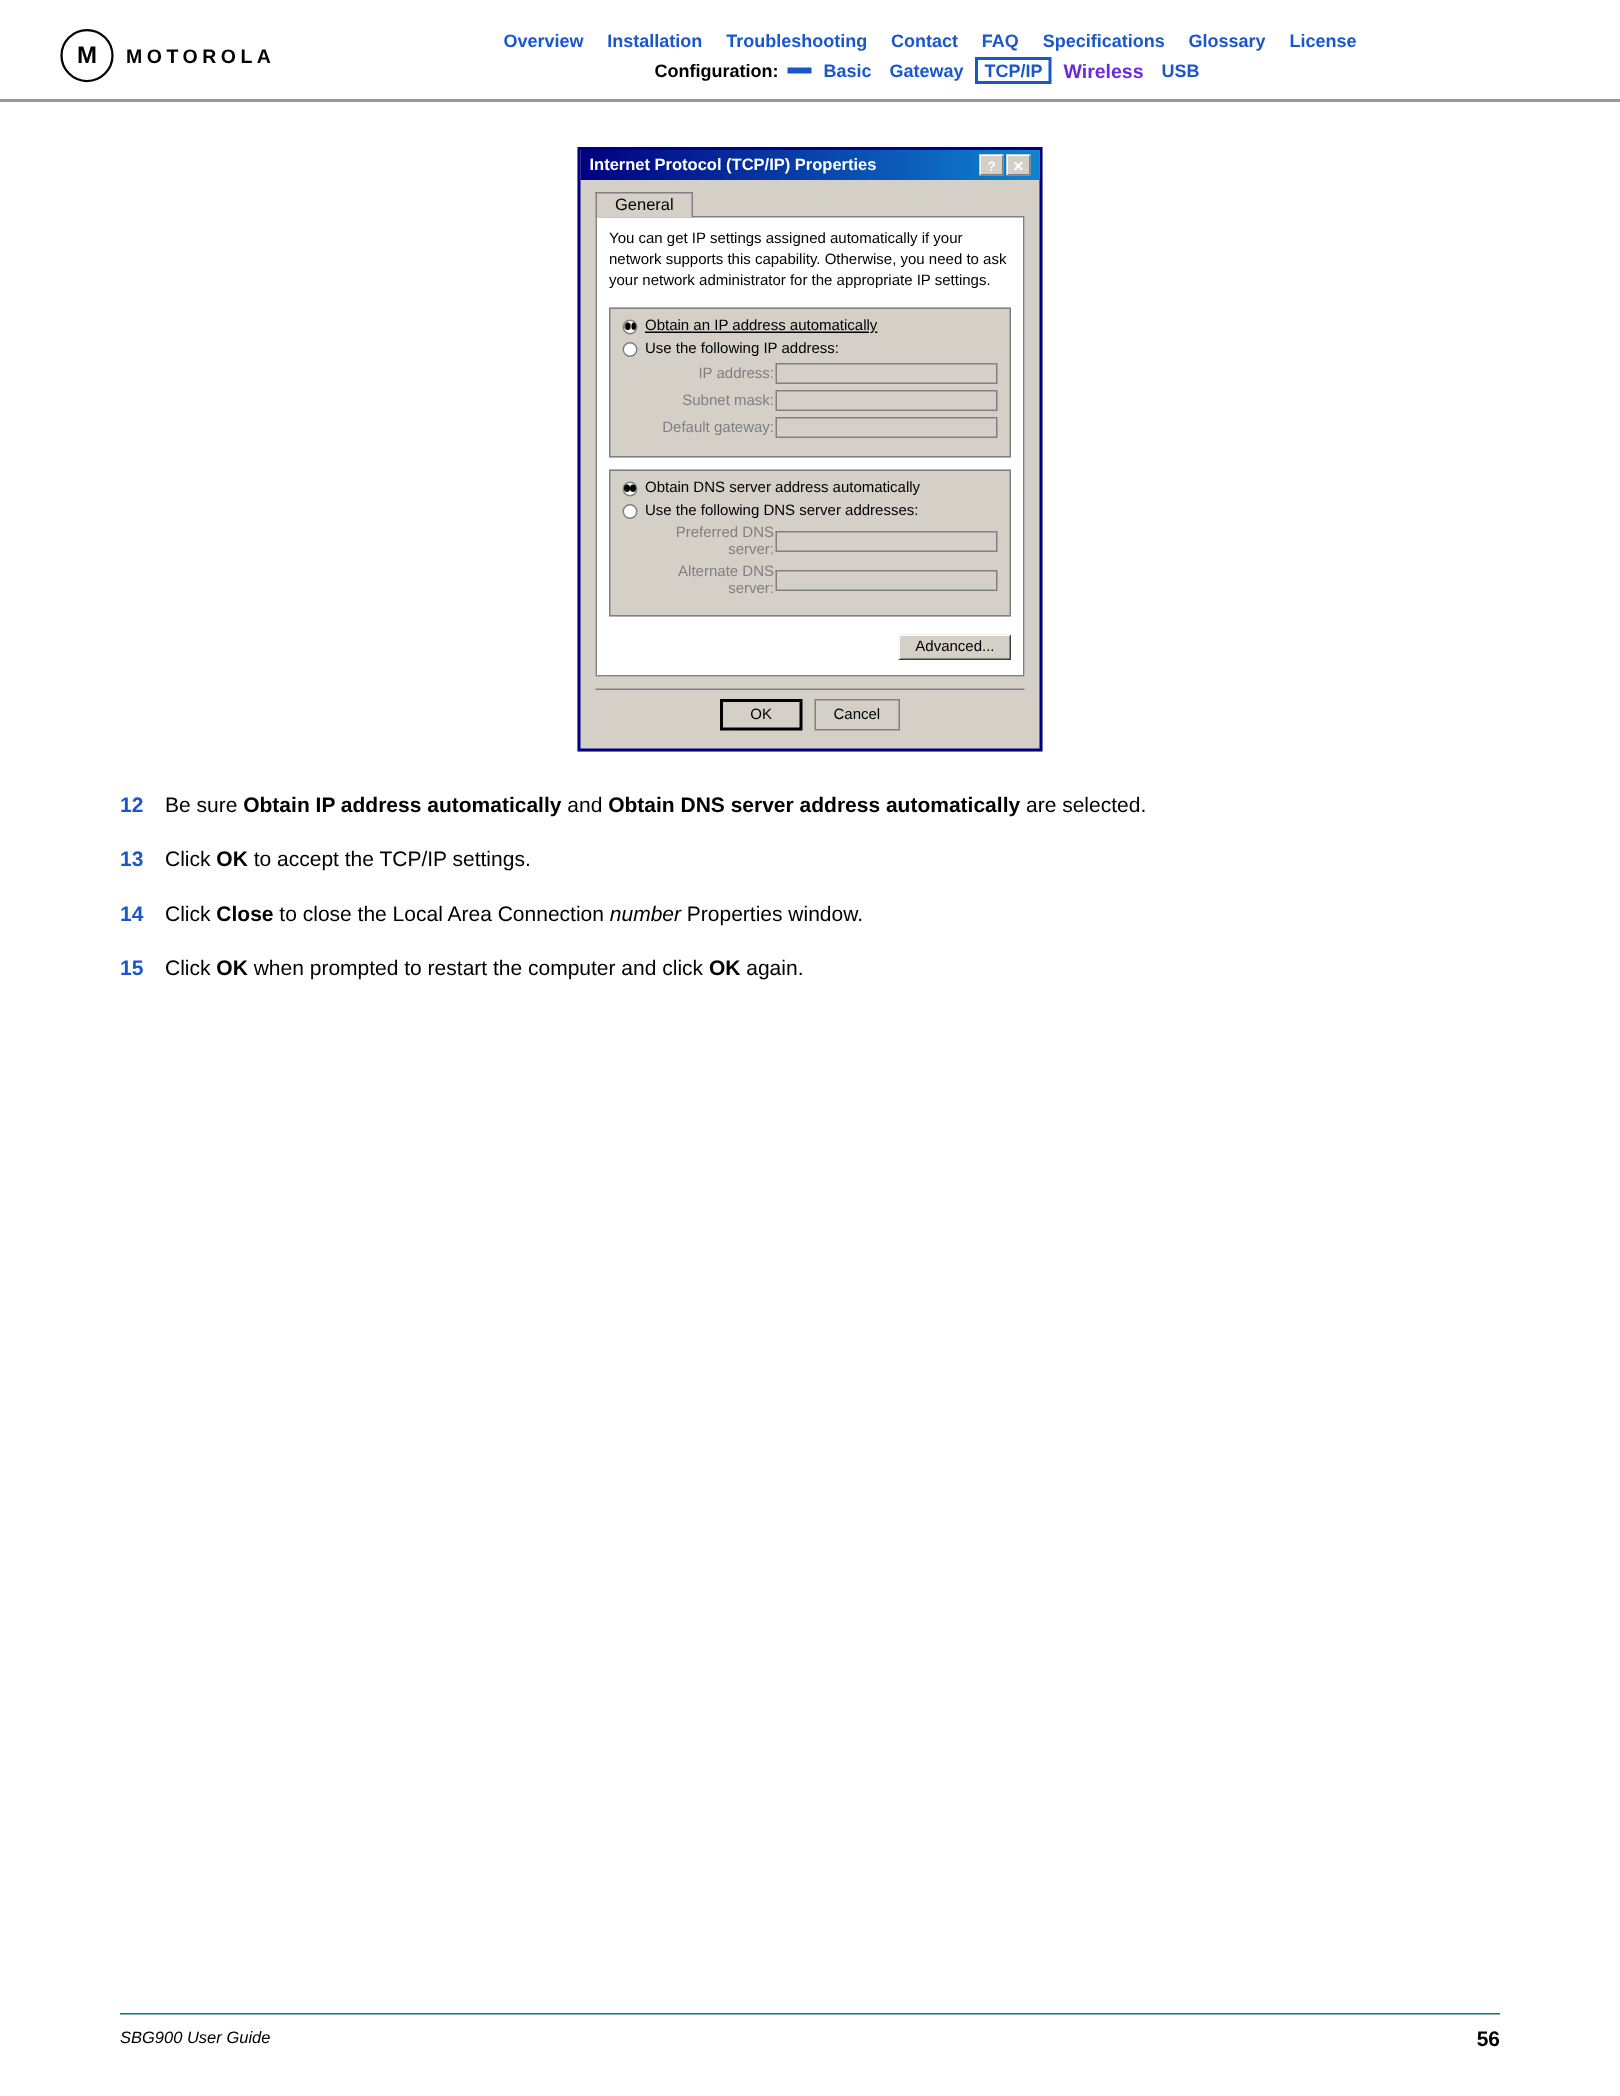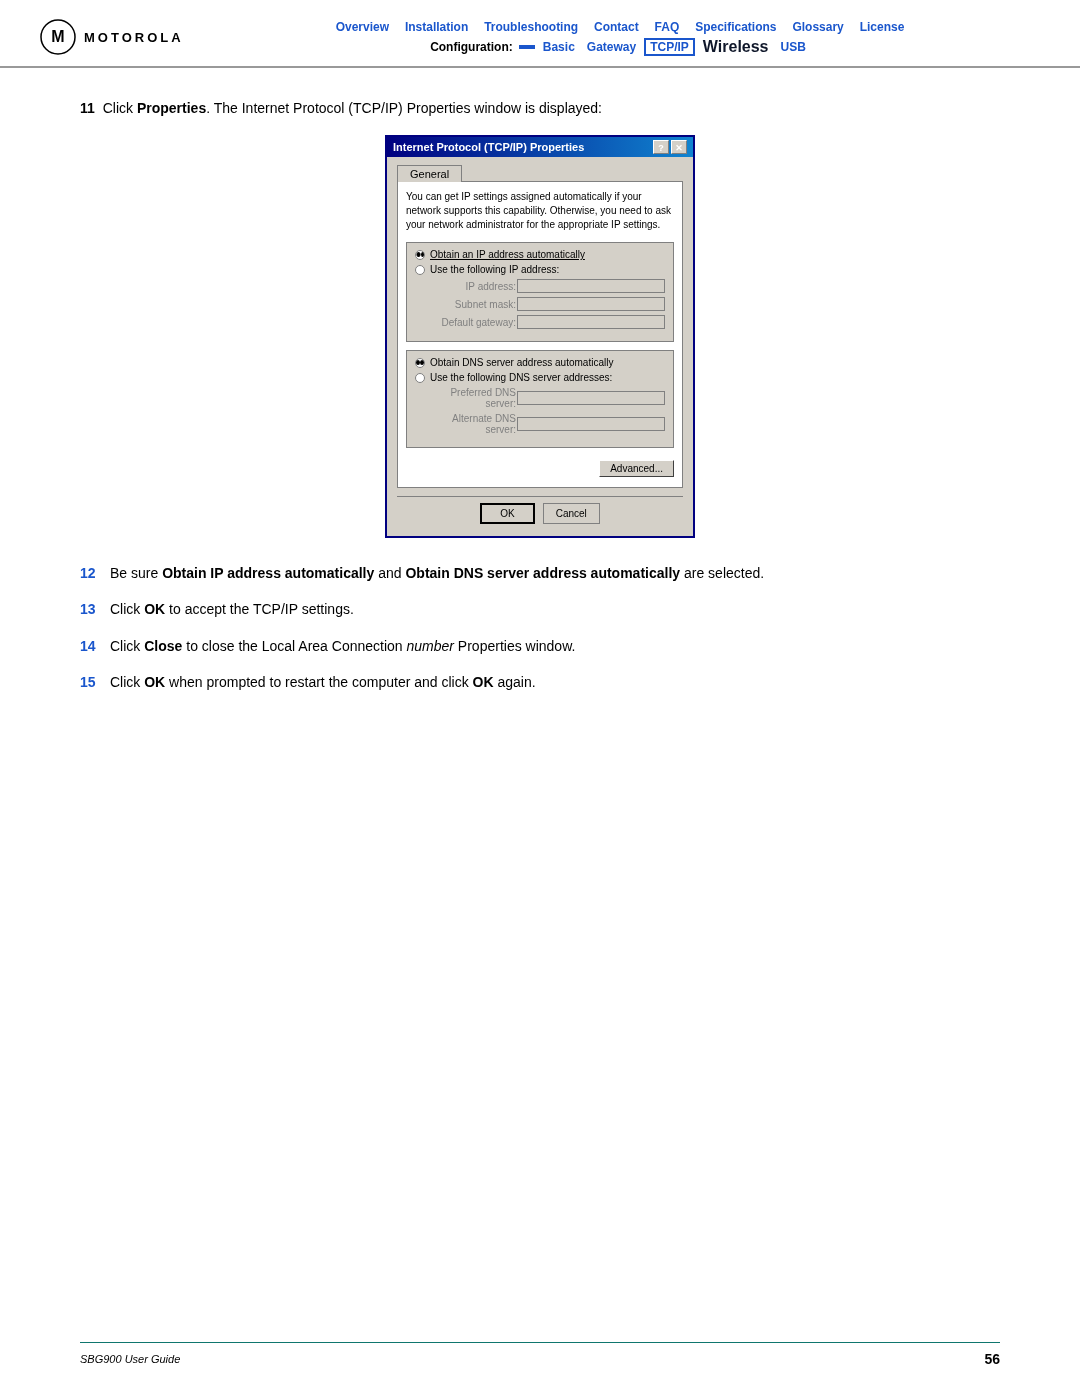--- a/index.html
+++ b/index.html
@@ -333,33 +333,29 @@
         <a href="#">Specifications</a>
         <a href="#">Glossary</a>
         <a href="#">License</a>
       </div>
       <div class="nav-bottom">
         <span class="config-label">Configuration:</span>
         <span class="config-box"></span>
         <a href="#" style="font-size:12px;color:#1a56cc;font-weight:bold;margin:0 4px;">Basic</a>
         <a href="#" style="font-size:12px;color:#1a56cc;font-weight:bold;margin:0 4px;">Gateway</a>
         <span class="tcpip-box" style="cursor:pointer;">TCP/IP</span>
-        <a href="#" style="font-size:16px;color:#0f172a;font-weight:bold;margin:0 4px;">Wireless</a>
+        <a href="#" style="font-size:13px;color:#6d28d9;font-weight:bold;margin:0 4px;">Wireless</a>
         <a href="#" style="font-size:12px;color:#1a56cc;font-weight:bold;margin:0 4px;">USB</a>
       </div>
     </div>
   </div>
 </div>
 
 <div class="main-content">
 
-  <p class="step-intro">
-    <span class="step-number">11</span>
-    Click <strong>Properties</strong>. The Internet Protocol (TCP/IP) Properties window is displayed:
-  </p>
 
   <div class="dialog-container">
     <div class="dialog-window">
 
       <div class="dialog-titlebar">
         <span>Internet Protocol (TCP/IP) Properties</span>
         <div class="dialog-titlebar-buttons">
           <div class="title-btn">?</div>
           <div class="title-btn">✕</div>
         </div>

